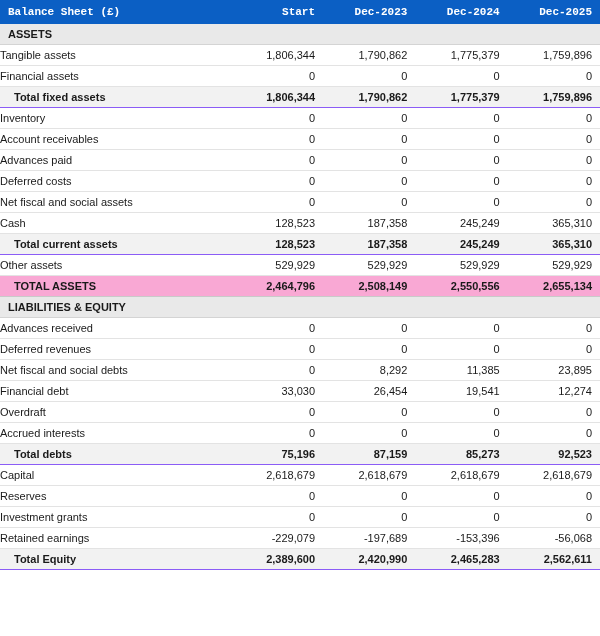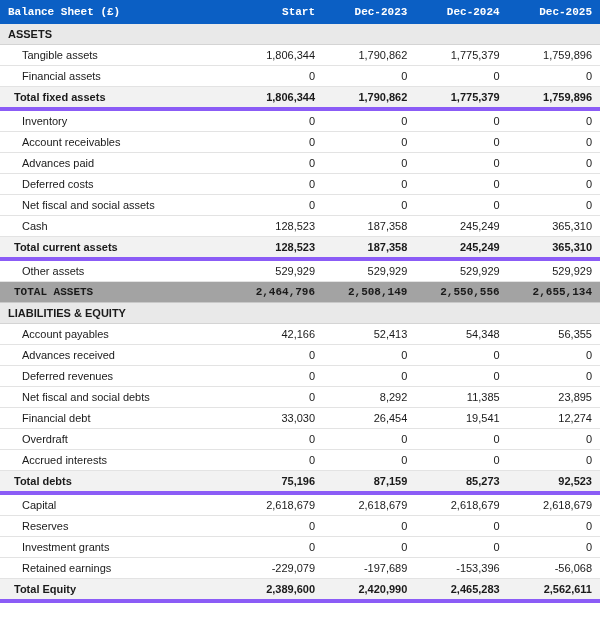--- a/index.html
+++ b/index.html
@@ -47,31 +47,30 @@
     margin-left: 37px;
   }
   tbody tr.section td {
     background: #e9e9e9;
     font-weight: bold;
     border-bottom: 1px solid #d4d4d4;
   }
   tbody tr.subtotal td {
     background: #f2f2f2;
     font-weight: bold;
-    border-bottom: 4px solid #8b5cf6;
+    border-bottom: 1px solid #8b5cf6;
   }
   tbody tr.total td {
-    background: #a3a3a3;
+    background: #f9a8d4;
     font-weight: bold;
     border-top: 1px solid #c9c9c9;
     border-bottom: 1px solid #c9c9c9;
-    font-family: Liberation Mono, monospace;
   }
   tbody tr.normal td.label {
-    padding-left: 22px;
+    padding-left: 0;
   }
   tbody tr.subtotal td.label,
   tbody tr.total td.label {
     padding-left: 14px;
   }
   tbody tr.section td.label {
     padding-left: 8px;
   }
 </style>
 </head>
@@ -187,27 +186,20 @@
         <td>2,655,134</td>
       </tr>
       <tr class="section">
         <td class="label">LIABILITIES &amp; EQUITY</td>
         <td></td>
         <td></td>
         <td></td>
         <td></td>
       </tr>
       <tr class="normal">
-        <td class="label">Account payables</td>
-        <td>42,166</td>
-        <td>52,413</td>
-        <td>54,348</td>
-        <td>56,355</td>
-      </tr>
-      <tr class="normal">
         <td class="label">Advances received</td>
         <td>0</td>
         <td>0</td>
         <td>0</td>
         <td>0</td>
       </tr>
       <tr class="normal">
         <td class="label">Deferred revenues</td>
         <td>0</td>
         <td>0</td>

